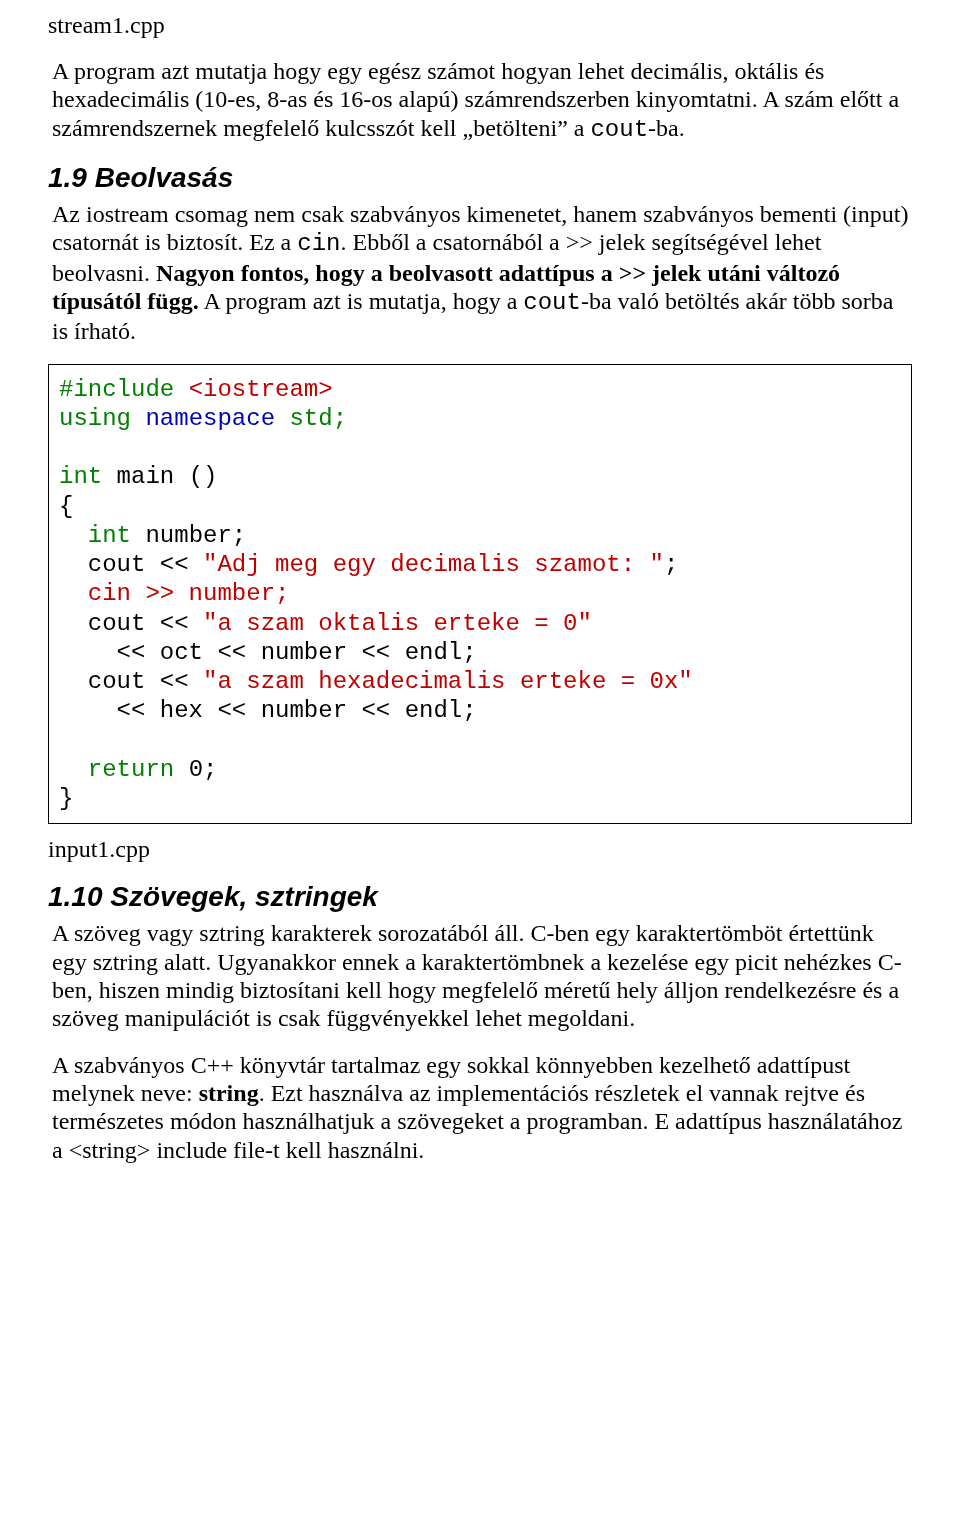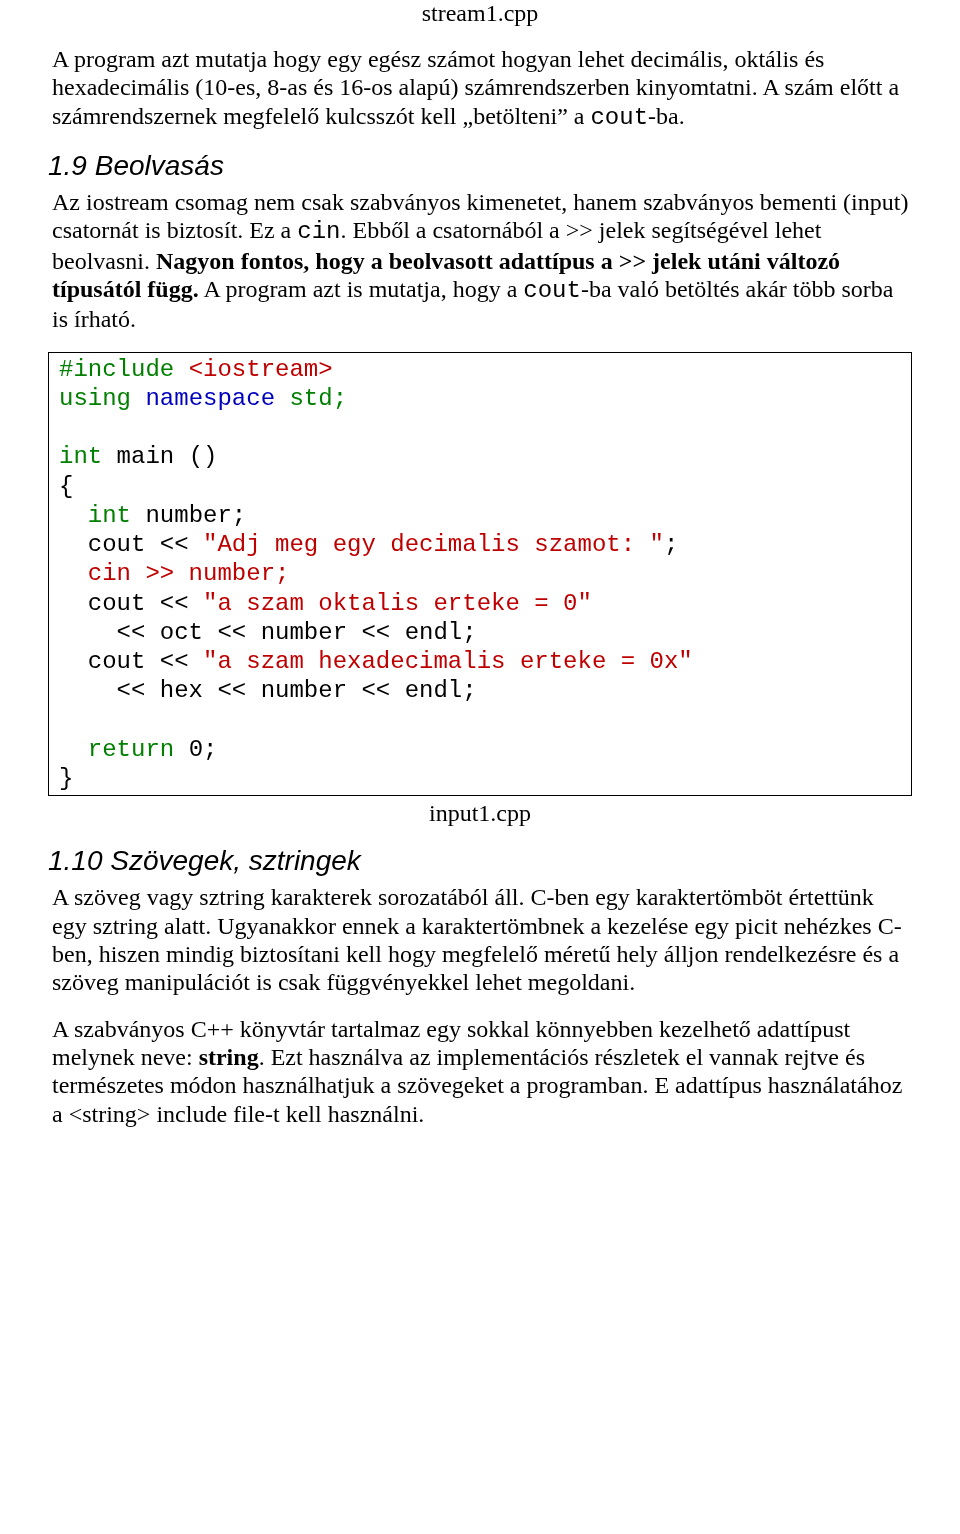--- a/index.html
+++ b/index.html
@@ -7,39 +7,38 @@
     padding: 0;
     background: #ffffff;
     font-family: "Times New Roman", Times, serif;
     color: #000000;
     width: 960px;
   }
   .page {
     padding: 0 48px 40px 48px;
   }
   .filename {
-    text-align: center;
     font-size: 24px;
-    margin: 0 0 18px 0;
+    margin: 12px 0 18px 0;
   }
   .para {
     font-size: 24px;
     line-height: 1.18;
     margin: 0 0 18px 4px;
   }
   .heading {
     font-family: Arial, Helvetica, sans-serif;
-    font-weight: normal;
+    font-weight: bold;
     font-style: italic;
     font-size: 28px;
     margin: 16px 0 6px 0;
   }
   .codebox {
     border: 1px solid #000;
-    padding: 2px 10px;
+    padding: 10px 10px;
     font-family: "Courier New", Courier, monospace;
     font-size: 24px;
     line-height: 1.22;
     white-space: pre;
     margin: 8px 0 4px 0;
   }
   .mono { font-family: "Courier New", Courier, monospace; }
   .green { color: #007f00; }
   .red { color: #bf0000; }
   .blue { color: #0000bf; }

